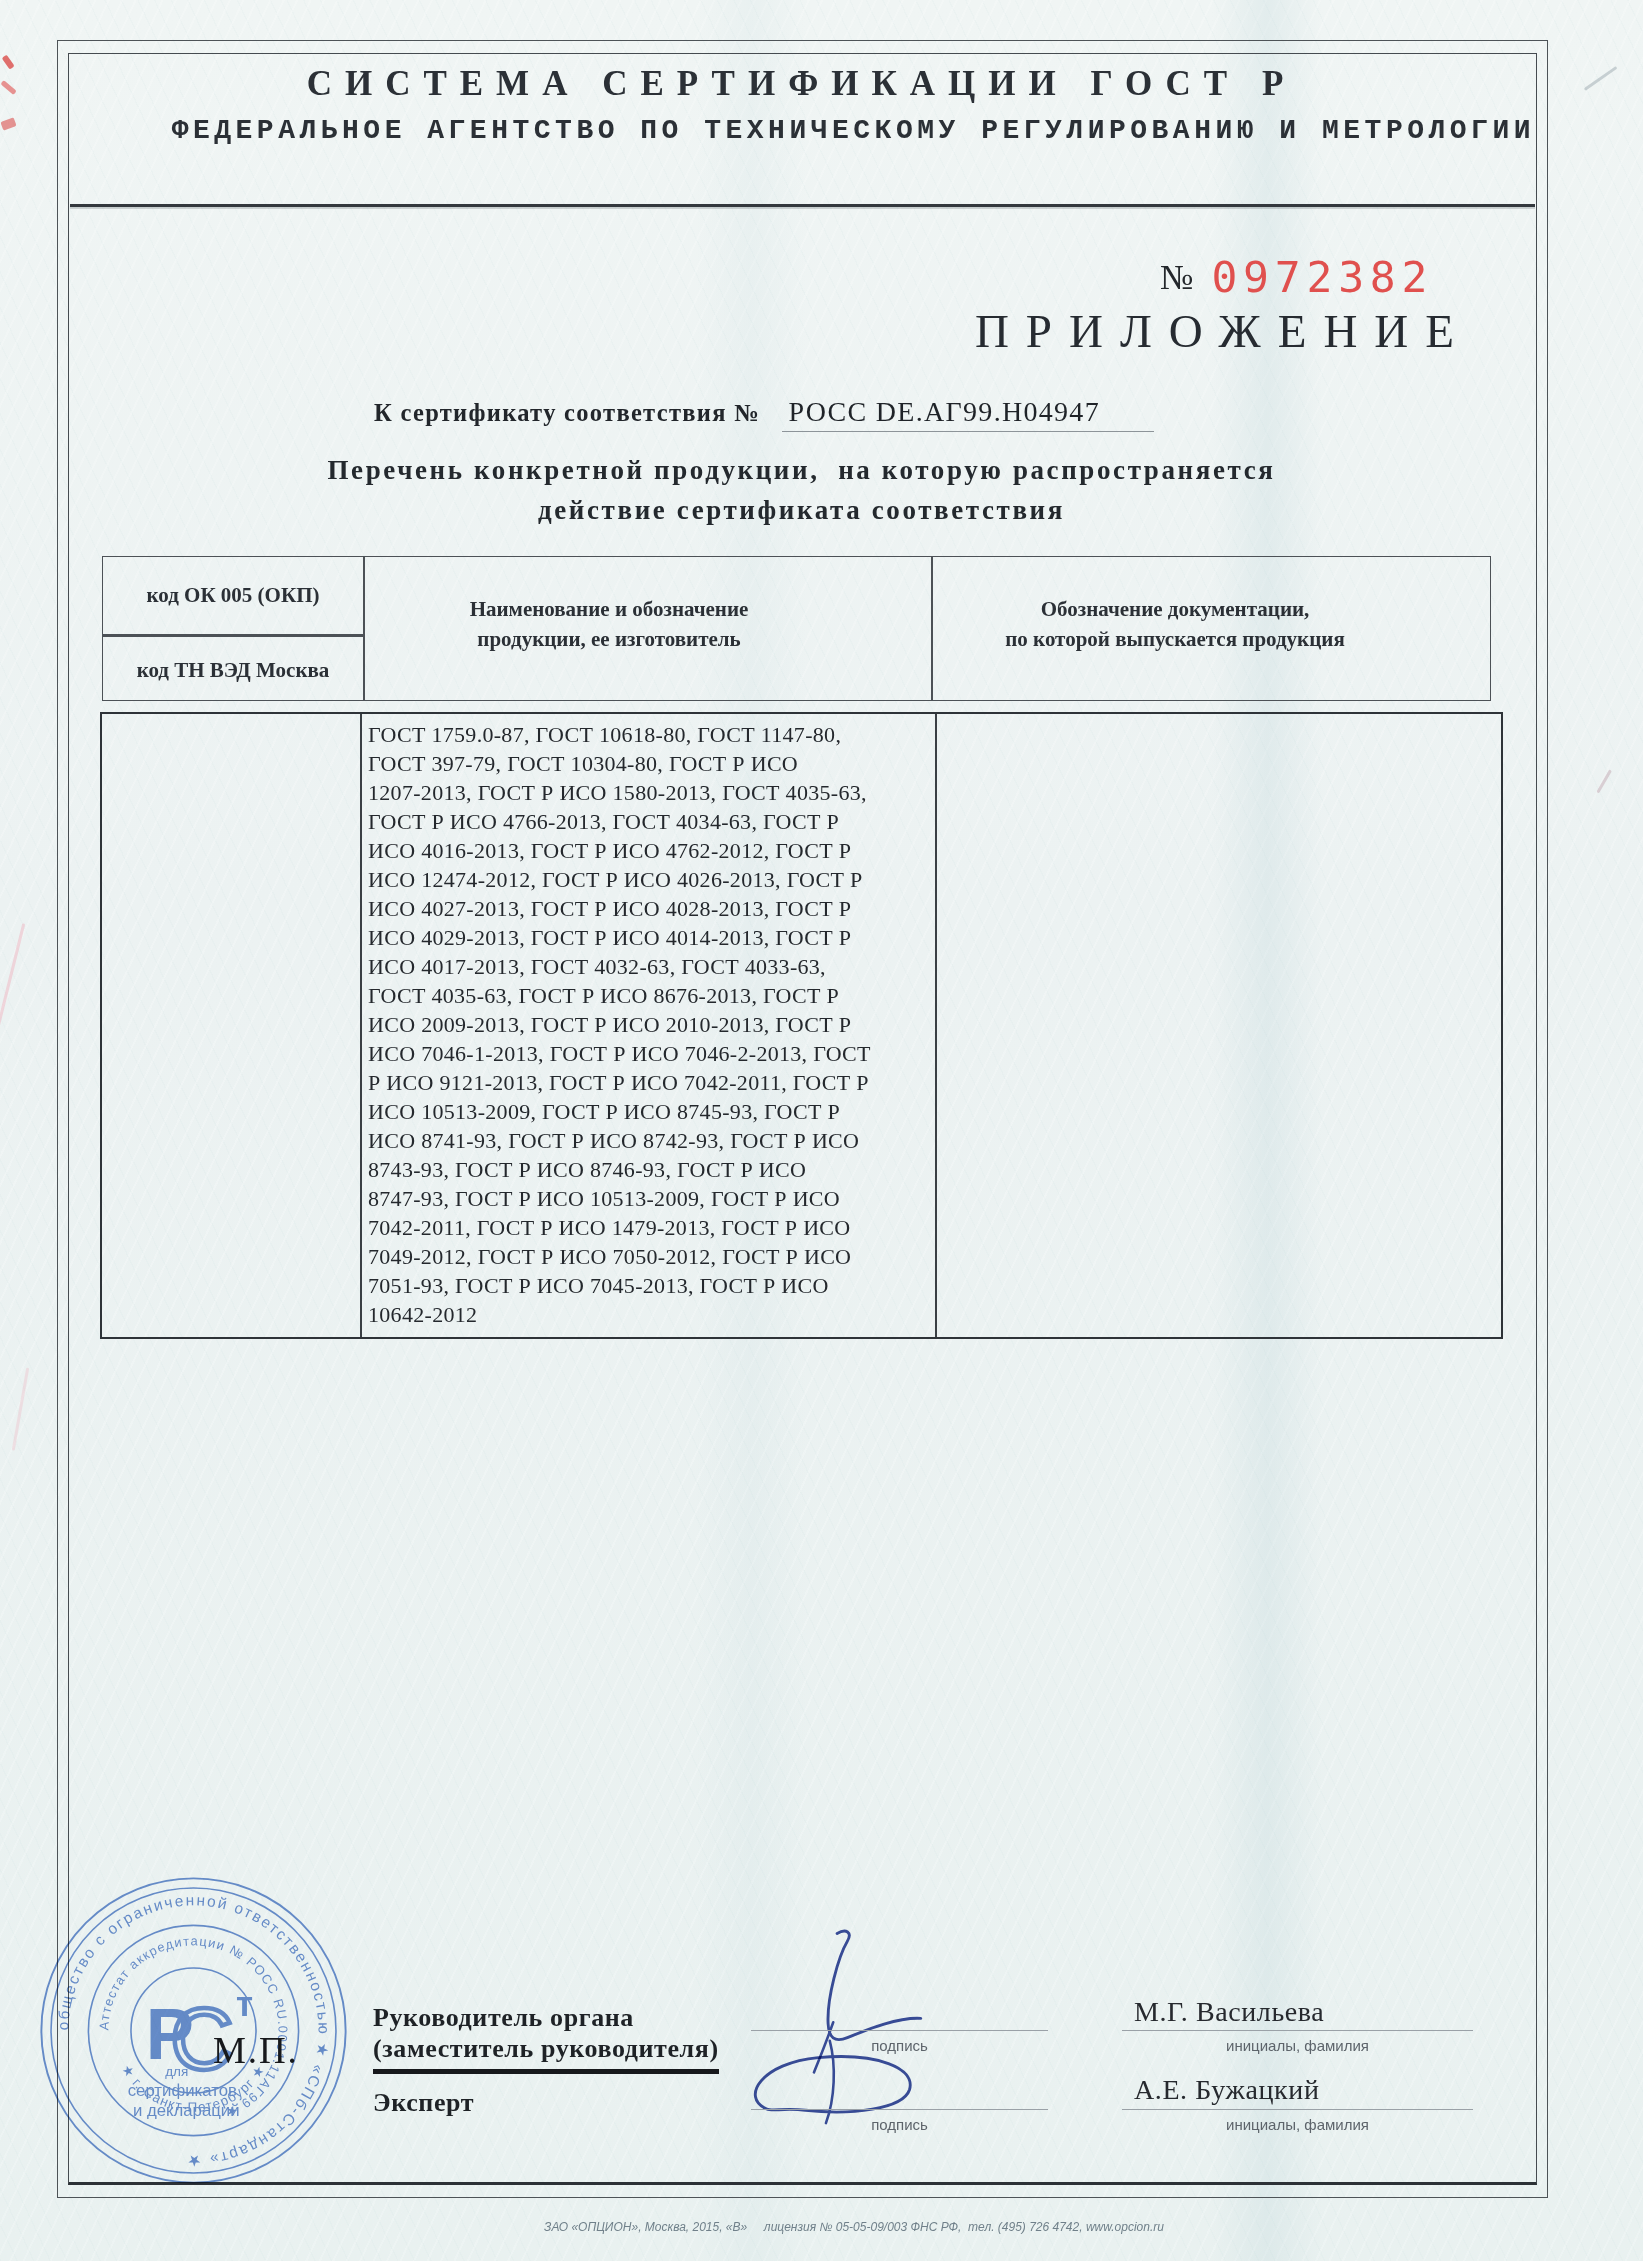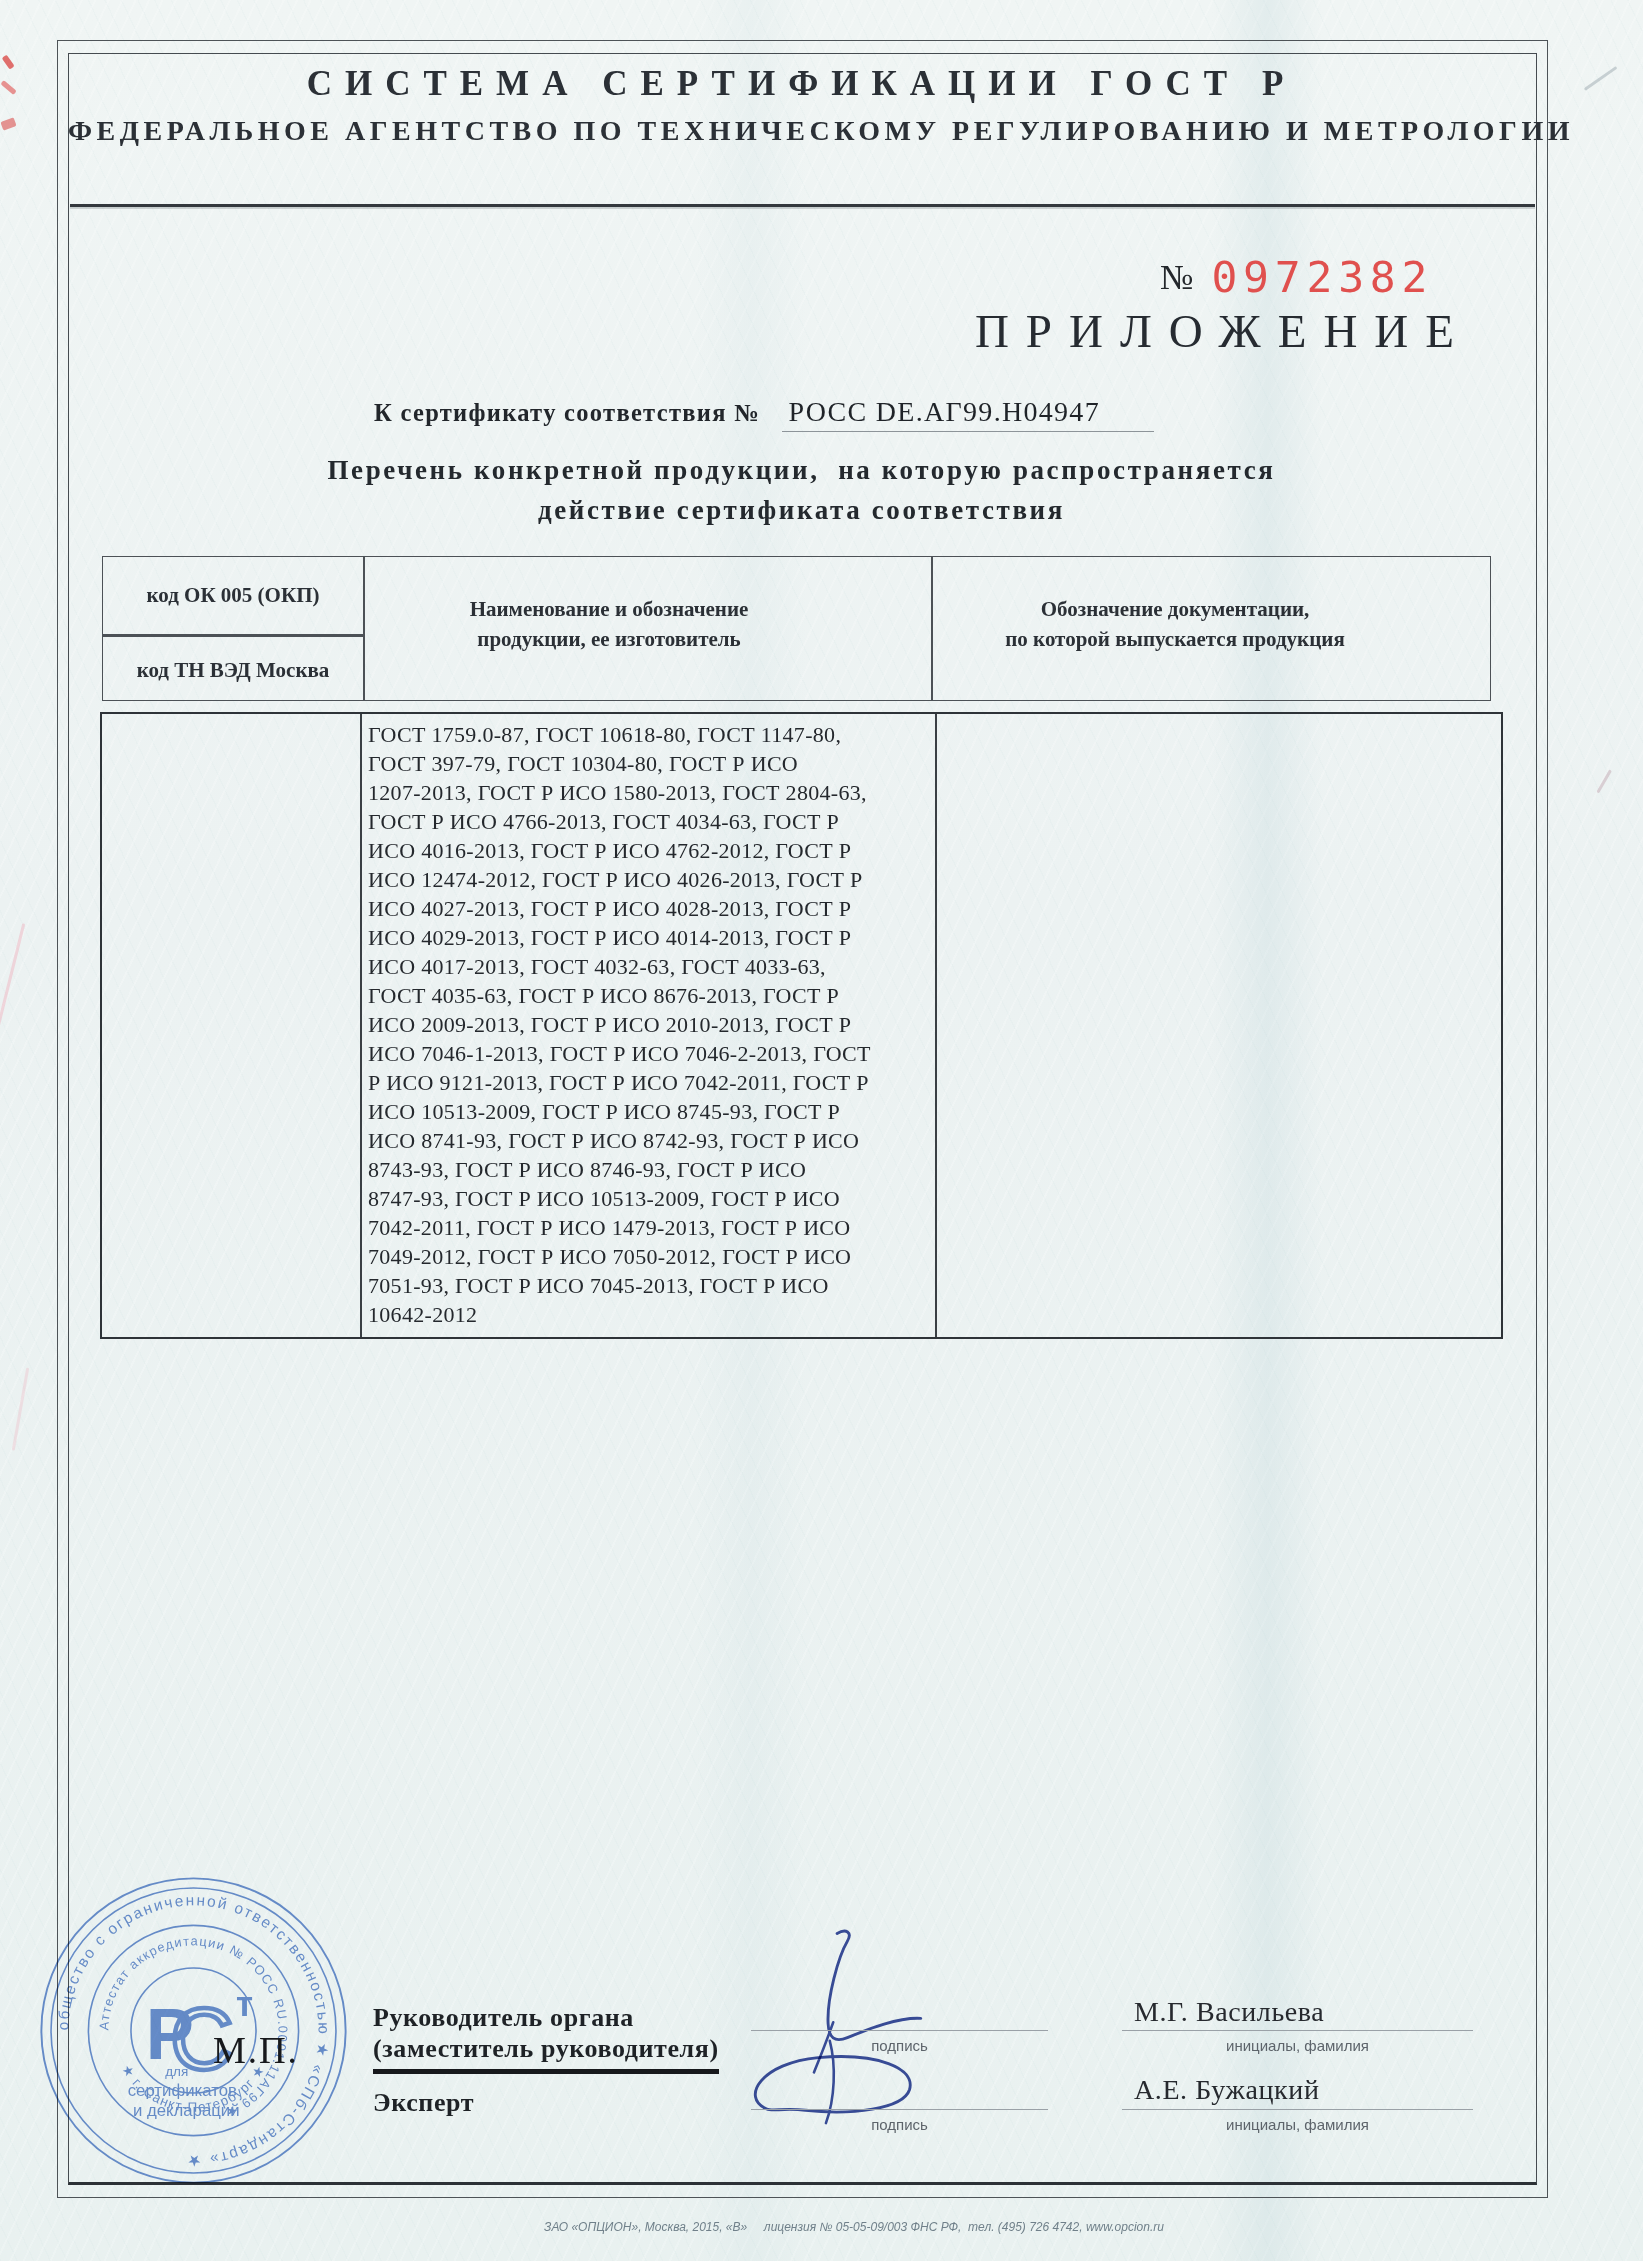--- a/index.html
+++ b/index.html
@@ -16,21 +16,21 @@
       repeating-linear-gradient(65deg, rgba(196,220,220,.10) 0 1.3px, rgba(255,255,255,0) 1.3px 15px),
       linear-gradient(180deg,#f0f5f4 0%,#ecf2f2 40%,#e9f1f0 100%);
   }
   .texture-band{position:absolute;top:0;bottom:0;width:110px;background:linear-gradient(90deg,rgba(190,214,218,0),rgba(190,214,218,.28),rgba(190,214,218,0));}
   
   .frame-outer{position:absolute;left:57px;top:40px;width:1489px;height:2156px;border:1.9px solid #4d5357;}
   .frame-inner{position:absolute;left:68px;top:53px;width:1467px;height:2128px;border:1.9px solid #454b50;border-bottom:3.9px solid #2c3136;}
   .header-rule{position:absolute;left:70px;top:204px;width:1465px;height:3.2px;background:#33383d;box-shadow:0 1.9px 0 rgba(80,90,95,.25);}
   
   .h1{position:absolute;left:68px;top:64px;width:1467px;text-align:center;font-size:35px;font-weight:bold;letter-spacing:13px;color:#2b3036;white-space:pre;}
-  .h2{position:absolute;left:68px;top:115px;width:1467px;text-align:center;font-size:28px;font-weight:bold;letter-spacing:4.5px;color:#2b3036;white-space:pre;}
+  .h2{position:absolute;left:68px;top:115px;width:1467px;text-align:right;font-size:28px;font-weight:bold;letter-spacing:4.5px;color:#2b3036;white-space:pre;font-family:Liberation Mono, monospace;}
   
   .blank-no{position:absolute;left:1160px;top:257px;display:flex;align-items:flex-start;}
   .blank-no .nosign{font-size:35px;color:#24282c;margin-right:18px;line-height:41px;}
   .blank-no .digits{font-family:"DejaVu Sans Mono",monospace;font-size:43px;line-height:40px;letter-spacing:5.8px;color:#e0504e;}
   .title{position:absolute;left:68px;top:304px;width:1403px;text-align:right;font-size:47px;font-weight:normal;letter-spacing:17px;color:#262b31;}
   .cert-line{position:absolute;left:374px;top:391px;display:flex;align-items:baseline;}
   .cert-line .lbl{font-size:24.5px;font-weight:bold;letter-spacing:1.3px;color:#22262b;margin-top:8px;}
   .cert-line .val{font-size:28px;letter-spacing:1.3px;color:#1f2328;margin-left:22px;padding:0 54px 2.6px 6.4px;border-bottom:1.9px solid #8d9499;}
   .purpose{position:absolute;left:68px;width:1467px;text-align:center;font-size:27px;font-weight:bold;letter-spacing:2.6px;color:#24292e;white-space:pre;}
   
@@ -112,21 +112,21 @@
       <div>по которой выпускается продукция</div>
     </div>
   </div>
 
   <div class="tbody-box">
     <div class="tbody-v1"></div>
     <div class="tbody-v2"></div>
     <div class="gost-list">
         <div>ГОСТ 1759.0-87, ГОСТ 10618-80, ГОСТ 1147-80,</div>
         <div>ГОСТ 397-79, ГОСТ 10304-80, ГОСТ Р ИСО</div>
-        <div>1207-2013, ГОСТ Р ИСО 1580-2013, ГОСТ 2804-63,</div>
+        <div>1207-2013, ГОСТ Р ИСО 1580-2013, ГОСТ 4035-63,</div>
         <div>ГОСТ Р ИСО 4766-2013, ГОСТ 4034-63, ГОСТ Р</div>
         <div>ИСО 4016-2013, ГОСТ Р ИСО 4762-2012, ГОСТ Р</div>
         <div>ИСО 12474-2012, ГОСТ Р ИСО 4026-2013, ГОСТ Р</div>
         <div>ИСО 4027-2013, ГОСТ Р ИСО 4028-2013, ГОСТ Р</div>
         <div>ИСО 4029-2013, ГОСТ Р ИСО 4014-2013, ГОСТ Р</div>
         <div>ИСО 4017-2013, ГОСТ 4032-63, ГОСТ 4033-63,</div>
         <div>ГОСТ 4035-63, ГОСТ Р ИСО 8676-2013, ГОСТ Р</div>
         <div>ИСО 2009-2013, ГОСТ Р ИСО 2010-2013, ГОСТ Р</div>
         <div>ИСО 7046-1-2013, ГОСТ Р ИСО 7046-2-2013, ГОСТ</div>
         <div>Р ИСО 9121-2013, ГОСТ Р ИСО 7042-2011, ГОСТ Р</div>

